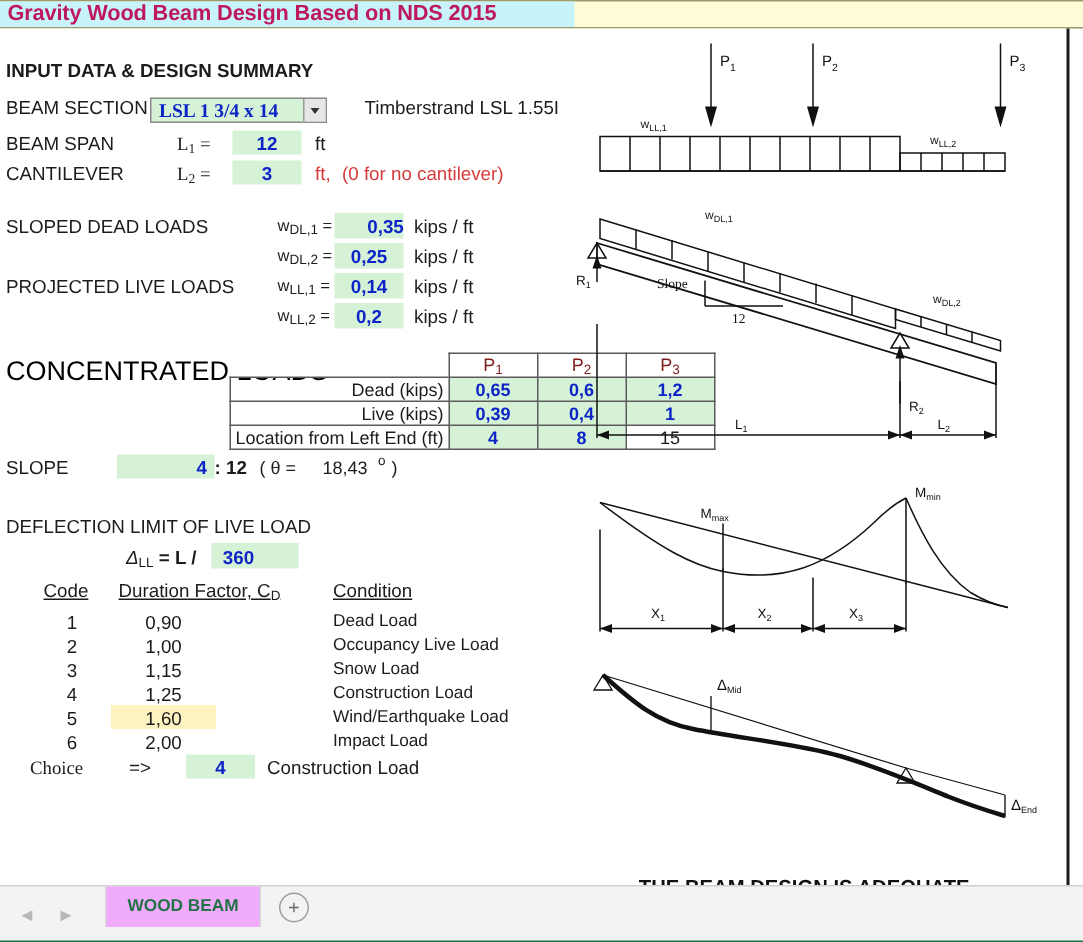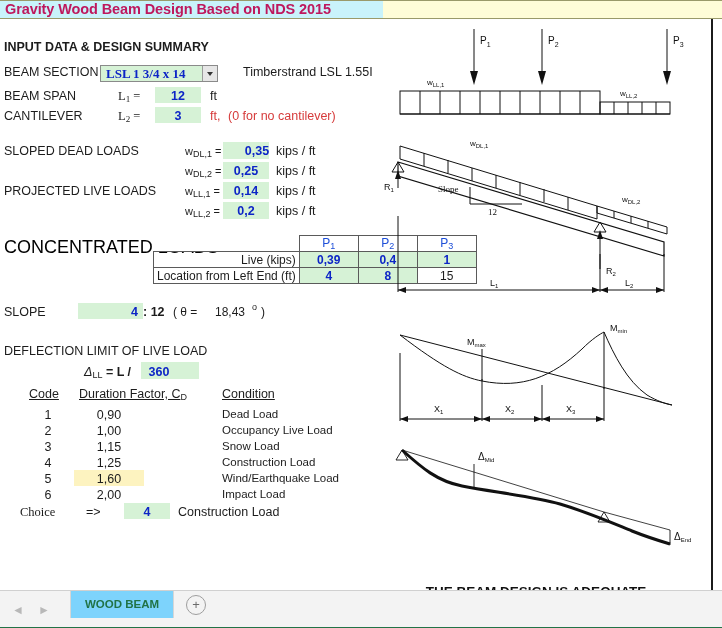--- a/index.html
+++ b/index.html
@@ -79,21 +79,21 @@
   
   .ctable{position:absolute;left:153px;top:216px;border-collapse:collapse;}
   .ctable td{
     border:1px solid #5a5a5a;height:15px;padding:0 3px;
     font-size:12px;text-align:center;white-space:nowrap;
   }
   .ctable td.rowlbl{
     text-align:right;border-left:1px solid #5a5a5a;
     width:115px;color:#1c1c1c;
   }
-  .ctable td.hdr{background:#fff;color:#1d4ed8;width:52px;}
+  .ctable td.hdr{background:#fff;color:#7f1d1d;width:52px;}
   .ctable td.inp{background:#d6f2d6;color:#0d25c6;font-weight:bold;width:52px;}
   .ctable td.calc{background:#fff;color:#1c1c1c;width:52px;}
   .ctable td.blank{background:#fff;border:1px solid #5a5a5a;}
   .cl-title{position:absolute;left:4px;top:218px;font-size:18px;white-space:nowrap;}
 
   
   svg{position:absolute;}
   .verdict{
     position:absolute;left:388px;top:565px;width:300px;text-align:center;
     font-size:13.5px;font-weight:bold;color:#111;white-space:nowrap;
@@ -105,21 +105,21 @@
   }
   .tabbar .navs{position:absolute;left:6px;top:11px;width:66px;height:16px;}
   .arrow{
     position:absolute;top:0;width:24px;height:16px;color:#b8b8b8;font-size:12px;
     text-align:center;line-height:16px;
   }
   .arrow.a1{left:0;}
   .arrow.a2{left:26px;}
   .tab{
     position:absolute;left:70px;top:0px;height:27px;min-width:92px;
-    background:#7dd3fc;border:1px solid #d6d6d6;border-top:none;border-bottom:none;
+    background:#f0abfc;border:1px solid #d6d6d6;border-top:none;border-bottom:none;
     box-sizing:border-box;
     font-size:11.5px;font-weight:bold;color:#217346;
     text-align:center;line-height:27px;padding:0 14px;white-space:nowrap;
   }
   .addsheet{
     position:absolute;left:186px;top:4px;width:18px;height:18px;
     border:1px solid #9e9e9e;border-radius:50%;
     color:#6b6b6b;font-size:13px;text-align:center;line-height:17px;
   }
   .greenline{
@@ -202,20 +202,26 @@
     <div class="lbl" style="left:276px;top:185px;">kips / ft</div>
 
     <div class="cl-title">CONCENTRATED LOADS</div>
     <table class="ctable">
       <tbody>
           <tr>
         <td class="blank" style="border:none;"></td>
         <td class="hdr"><span>P</span><span class="sub">1</span></td>
         <td class="hdr"><span>P</span><span class="sub">2</span></td>
         <td class="hdr"><span>P</span><span class="sub">3</span></td>
+      </tr>
+      <tr>
+        <td class="rowlbl">Dead (kips)</td>
+        <td class="inp">0,65</td>
+        <td class="inp">0,6</td>
+        <td class="inp">1,2</td>
       </tr>
       <tr>
         <td class="rowlbl">Live (kips)</td>
         <td class="inp">0,39</td>
         <td class="inp">0,4</td>
         <td class="inp">1</td>
       </tr>
       <tr>
         <td class="rowlbl">Location from Left End (ft)</td>
         <td class="inp">4</td>

